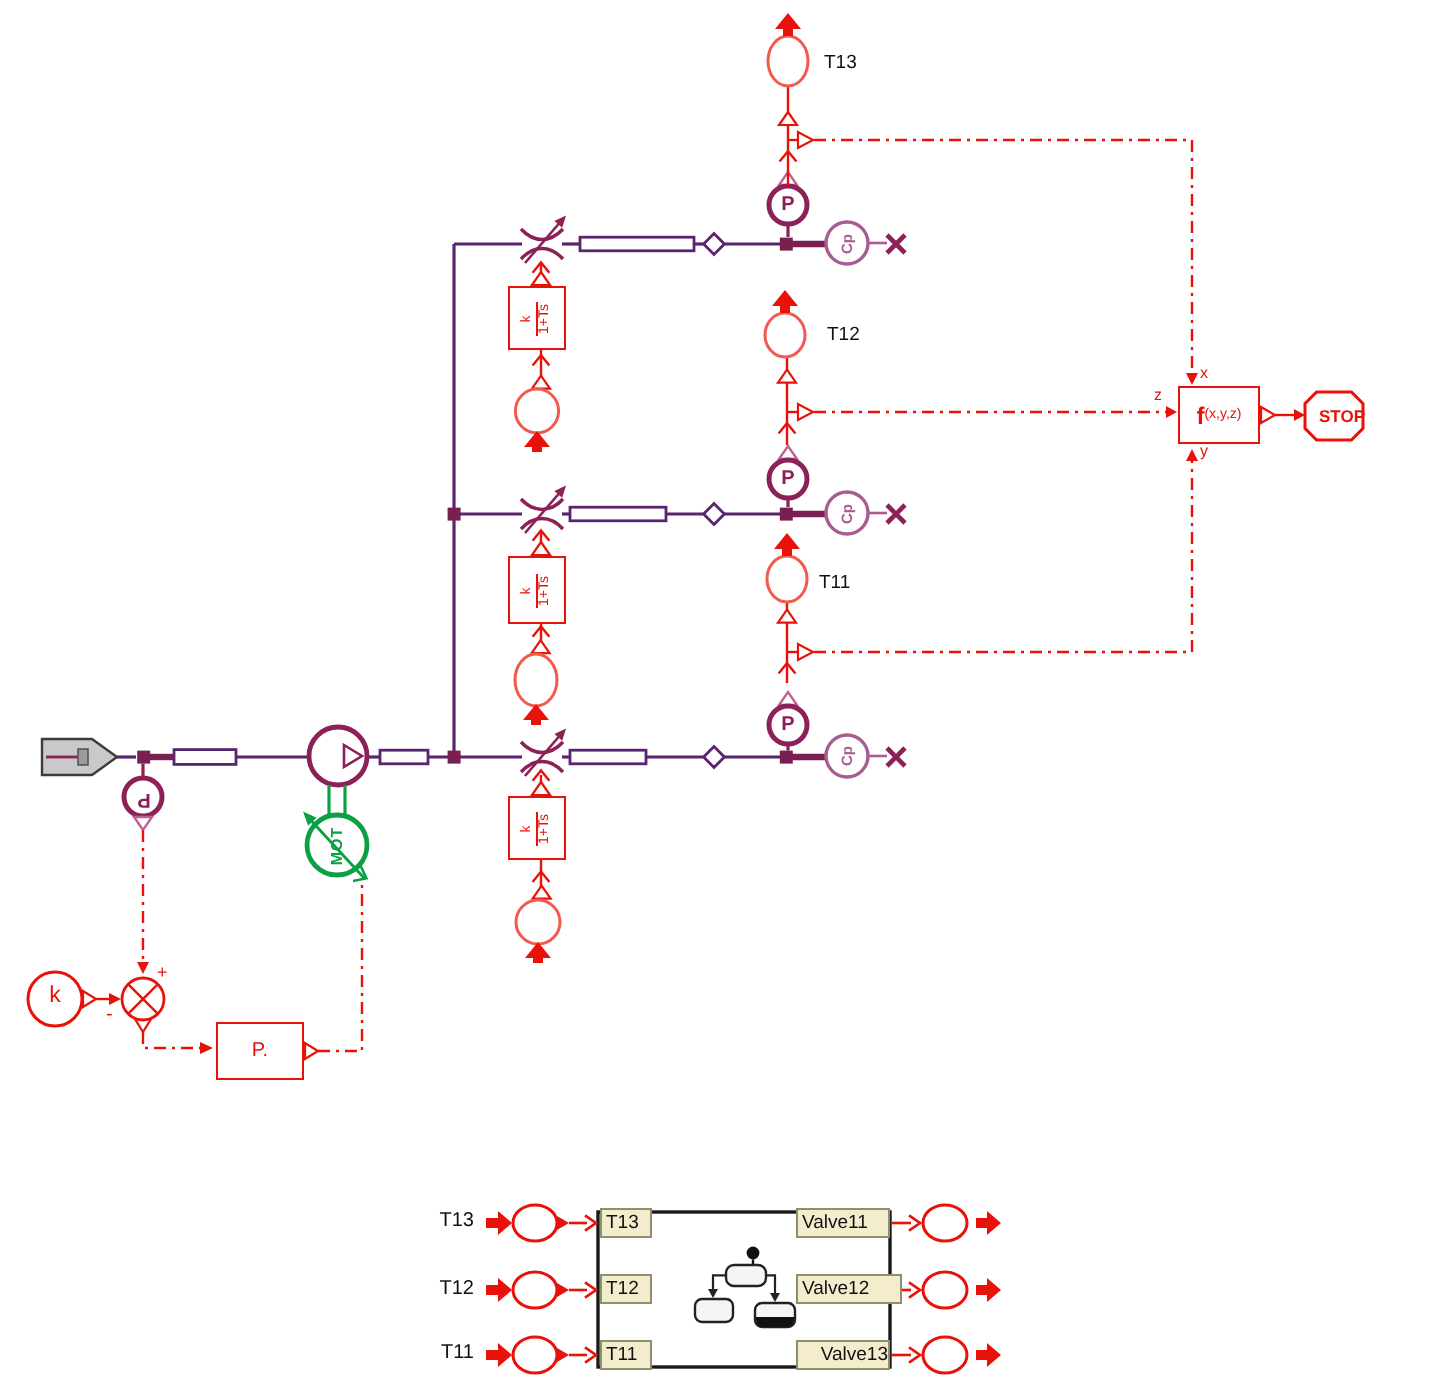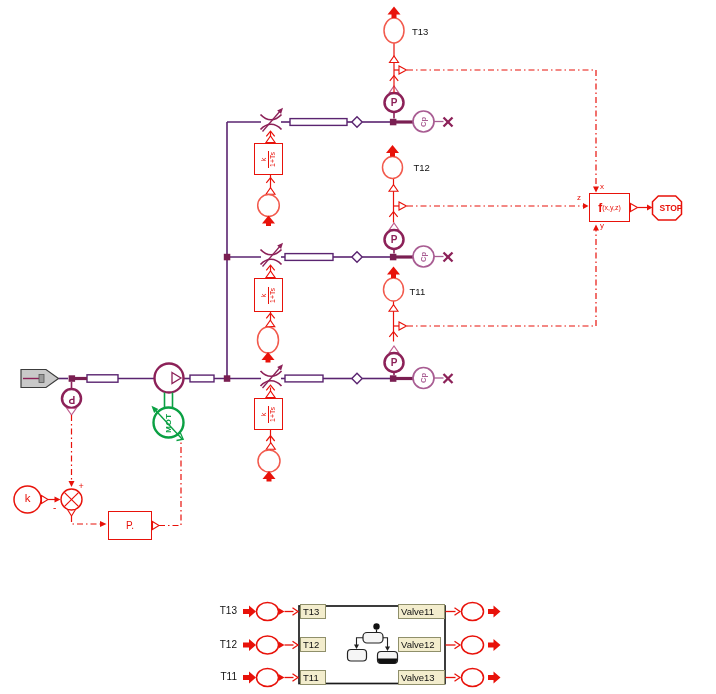--- a/index.html
+++ b/index.html
@@ -358,16 +358,16 @@
 <div class="lbl" style="left:409.5px;top:285.5px;">T11</div>
 
 <div class="lbl-b" style="left:207px;top:605px;">T13</div>
 <div class="lbl-b" style="left:207px;top:638.5px;">T12</div>
 <div class="lbl-b" style="left:207px;top:671px;">T11</div>
 
 <div class="portbox" style="left:300px;top:603.5px;width:26px;height:15px;">T13</div>
 <div class="portbox" style="left:300px;top:637px;width:26px;height:15px;">T12</div>
 <div class="portbox" style="left:300px;top:669.5px;width:26px;height:15px;">T11</div>
 <div class="portbox" style="left:398px;top:603.5px;width:47px;height:15px;">Valve11</div>
-<div class="portbox" style="left:398px;top:637px;width:43px;height:15px;">Valve12</div>
-<div class="portbox" style="left:398px;top:669.5px;width:47px;height:15px;">Valve13</div>
+<div class="portbox" style="left:398px;top:637px;width:53px;height:15px;">Valve12</div>
+<div class="portbox" style="left:398px;top:669.5px;width:47px;height:15px;text-align:right;">Valve13</div>
 
 </div>
 
 </body></html>

